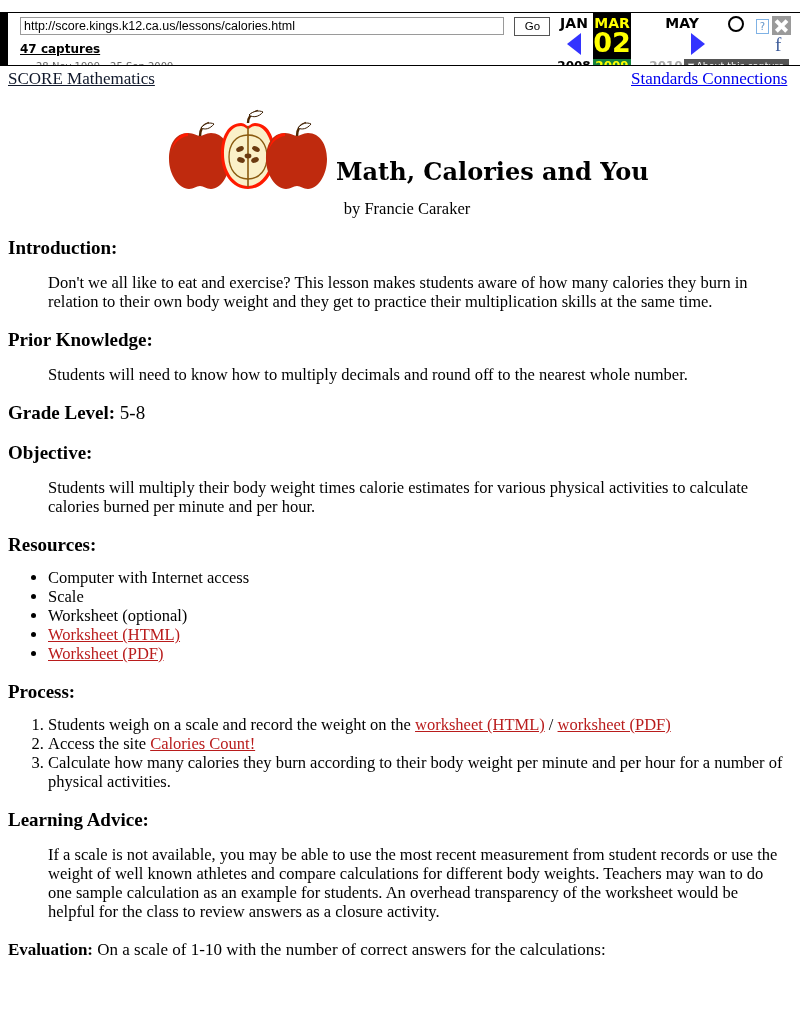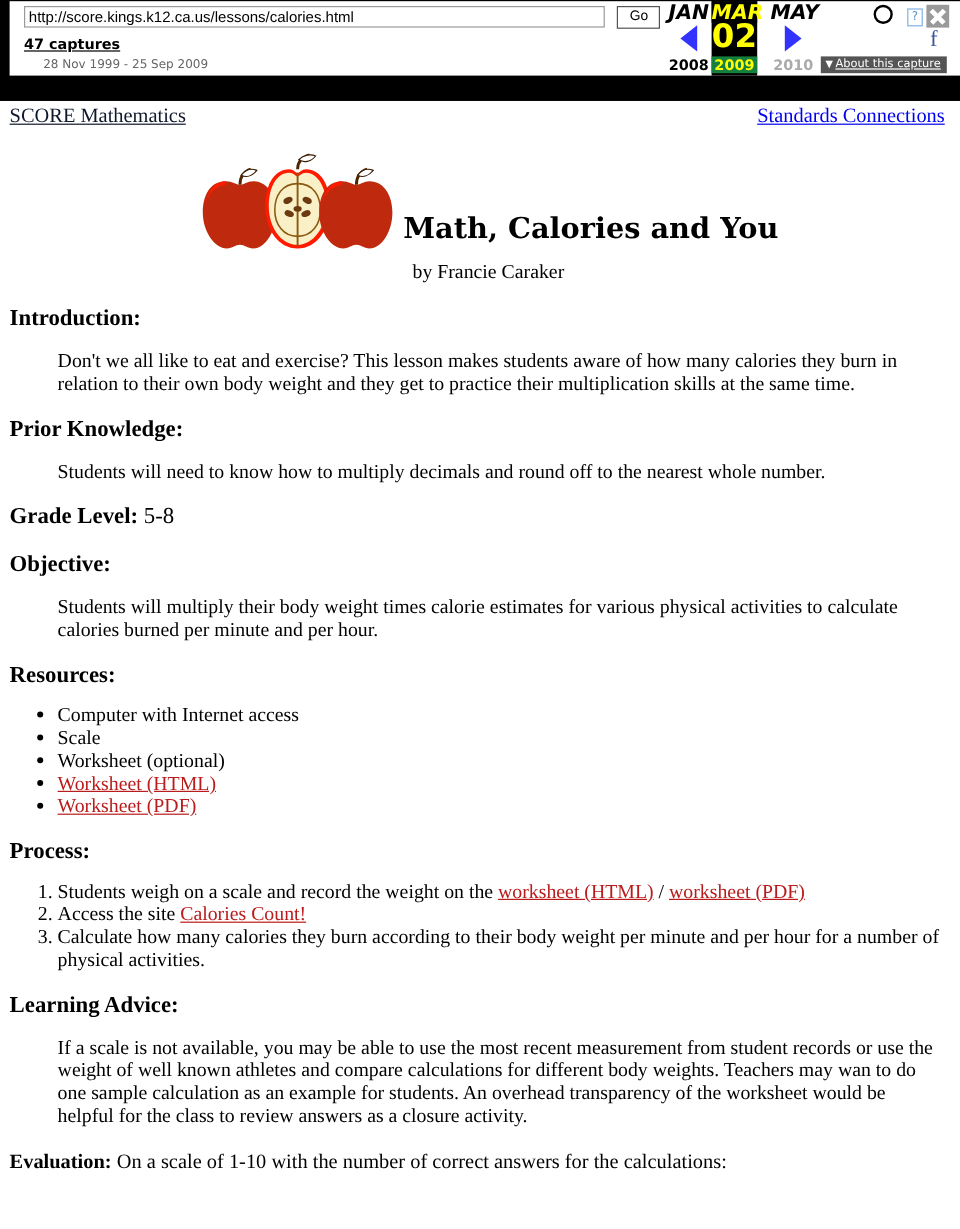--- a/index.html
+++ b/index.html
@@ -13,26 +13,27 @@
     overflow: hidden;
     font-family: "Liberation Serif", "DejaVu Serif", serif;
     font-size: 16px;
     color: #000000;
   }
 
   
   #wm-toolbar {
     position: relative;
     width: 800px;
-    height: 84px;
+    height: 54px;
     background: #000000;
     box-sizing: border-box;
     border-bottom: 1px solid #000;
     overflow: hidden;
     font-family: "Liberation Sans", "DejaVu Sans", sans-serif;
+    margin-top: 12px;
   }
   #wm-inner {
     position: absolute;
     left: 8px;
     top: 1px;
     width: 792px;
     height: 62px;
     background: #ffffff;
   }
 
@@ -104,29 +105,28 @@
   }
   .dn-col {
     position: absolute;
     top: 0;
     width: 38px;
     height: 62px;
     text-align: center;
   }
   .dn-col.prev  { left: 0px;  }
   .dn-col.cur   { left: 38px; background: #000000; }
-  .dn-col.next  { left: 87px; }
+  .dn-col.next  { left: 76px; padding-left: 32px; }
 
   .dn-month {
     font-family: "DejaVu Sans", "Liberation Sans", sans-serif;
-    font-size: 17px;
+    font-size: 14px;
     font-weight: bold;
     line-height: 16px;
     padding-top: 2px;
-    font-style: italic;
   }
   .dn-year {
     position: absolute;
     bottom: 2px;
     left: 0;
     right: 0;
     font-family: "DejaVu Sans", "Liberation Sans", sans-serif;
     font-size: 12px;
     font-weight: bold;
     line-height: 14px;

